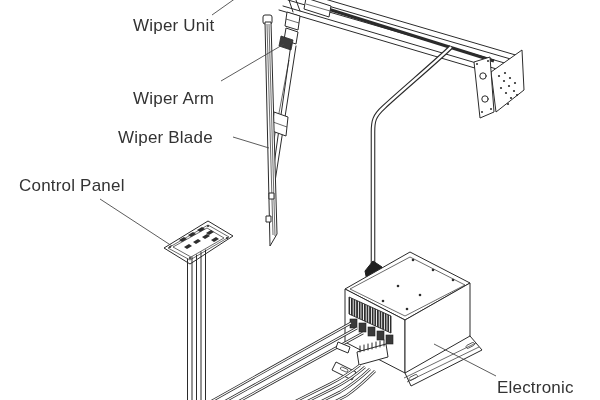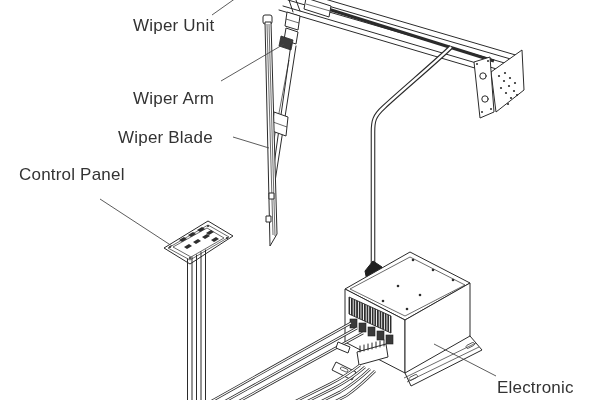--- a/index.html
+++ b/index.html
@@ -203,17 +203,17 @@
     <line class="leader" x1="434" y1="344" x2="496" y2="376"></line>
   </g>
 </svg>
 
 <div class="diagram-label" style="left:133px;top:17px;">Wiper Unit</div>
 
 <div class="diagram-label" style="left:133px;top:74px;margin-top:16px;">Wiper Arm</div>
 
 <div class="diagram-label" style="left:118px;top:129px;">Wiper Blade</div>
 
-<div class="diagram-label" style="left:19px;top:166px;">Control Panel</div>
+<div class="diagram-label" style="left:19px;top:177px;">Control Panel</div>
 
 <div class="diagram-label" style="left:497px;top:379px;">Electronic</div>
 
 </div>
 
 </body></html>

